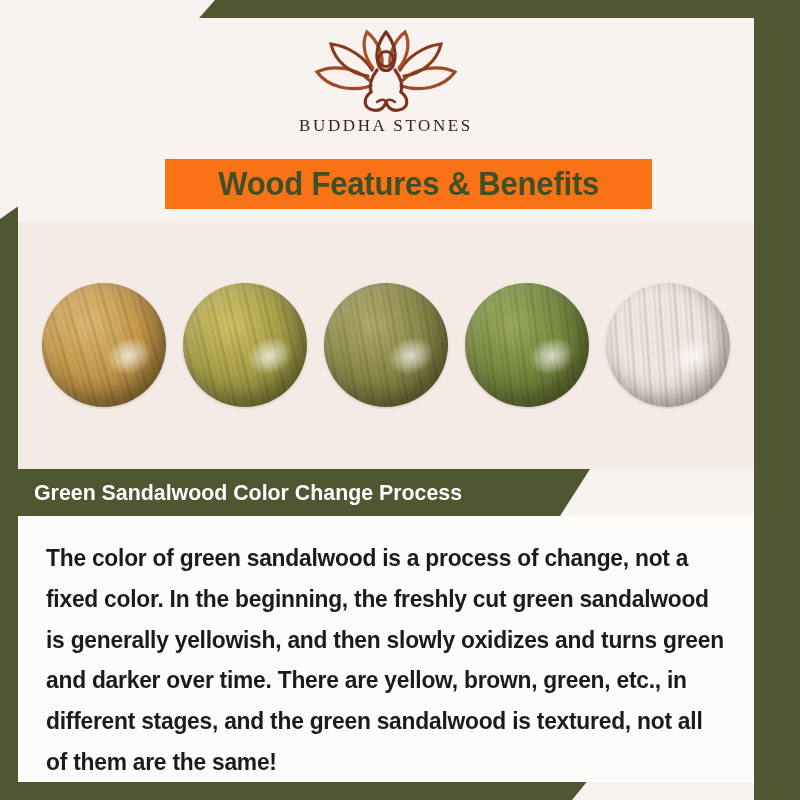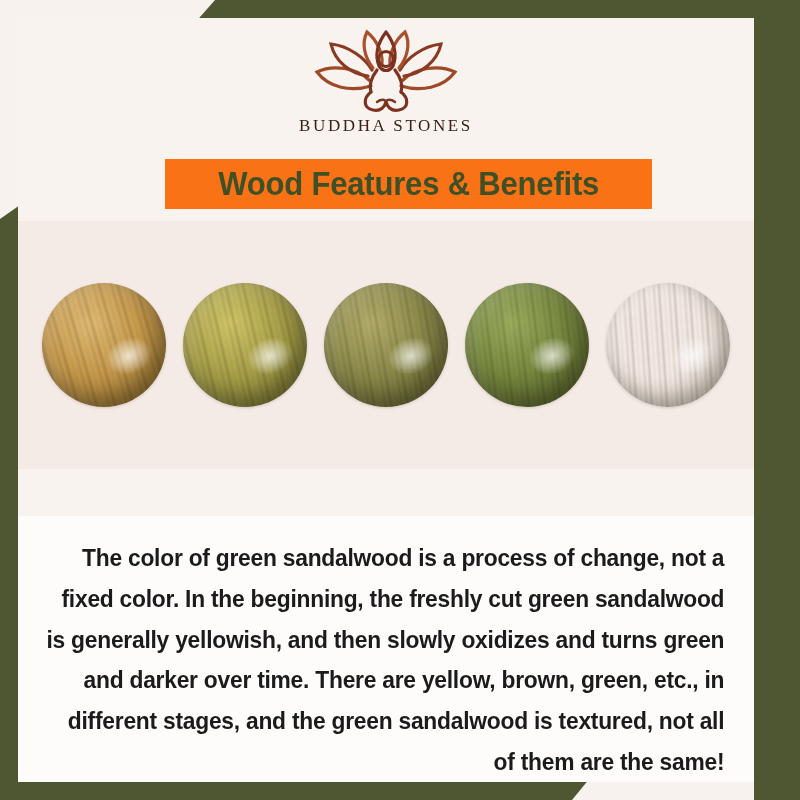--- a/index.html
+++ b/index.html
@@ -111,21 +111,20 @@
     font-family:"Liberation Sans", sans-serif;
     transform:scaleX(0.97); transform-origin:left center;
     white-space:nowrap;
   }
 
   
   .body-card {
     position:absolute; left:0; top:498px; width:736px; height:266px;
     background:#fdfcfb;
     padding:22px 28px 0 28px;
-    text-align:right;
   }
   .body-text {
     font-size:24px; font-weight:bold; color:#1b1b1b;
     line-height:1.70; letter-spacing:-0.25px;
     font-family:"Liberation Sans", sans-serif;
     transform:scaleX(0.95); transform-origin:left top;
     width:105%;
   }
 </style>
 </head>
@@ -195,18 +194,22 @@
       <div class="shine"></div>
       <div class="edge"></div>
     </div>
     <div class="bead">
       <div class="grain" style="background: repeating-linear-gradient(86deg, rgba(70, 55, 25, 0.34) 0%, rgba(255, 250, 225, 0.12) 1.9%, rgba(70, 55, 25, 0.1) 3.8%, rgba(255, 250, 225, 0.12) 5.7%, rgba(70, 55, 25, 0.22) 7.7%, rgba(255, 250, 225, 0.12) 9.6%, rgba(70, 55, 25, 0.34) 11.5%, rgba(255, 250, 225, 0.12) 13.4%, rgba(70, 55, 25, 0.1) 15.4%, rgba(255, 250, 225, 0.12) 17.3%, rgba(70, 55, 25, 0.22) 19.2%, rgba(255, 250, 225, 0.12) 21.1%, rgba(70, 55, 25, 0.34) 23.1%, rgba(255, 250, 225, 0.12) 25%, rgba(70, 55, 25, 0.1) 26.9%, rgba(255, 250, 225, 0.12) 28.8%, rgba(70, 55, 25, 0.22) 30.8%, rgba(255, 250, 225, 0.12) 32.7%, rgba(70, 55, 25, 0.34) 34.6%, rgba(255, 250, 225, 0.12) 36.5%, rgba(70, 55, 25, 0.1) 38.5%, rgba(255, 250, 225, 0.12) 40.4%, rgba(70, 55, 25, 0.22) 42.3%, rgba(255, 250, 225, 0.12) 44.2%, rgba(70, 55, 25, 0.34) 46.2%, rgba(255, 250, 225, 0.12) 48.1%, rgba(70, 55, 25, 0.1) 50%, rgba(255, 250, 225, 0.12) 51.9%, rgba(70, 55, 25, 0.22) 53.8%, rgba(255, 250, 225, 0.12) 55.7%, rgba(70, 55, 25, 0.34) 57.7%, rgba(255, 250, 225, 0.12) 59.6%, rgba(70, 55, 25, 0.1) 61.5%, rgba(255, 250, 225, 0.12) 63.4%, rgba(70, 55, 25, 0.22) 65.4%, rgba(255, 250, 225, 0.12) 67.3%, rgba(70, 55, 25, 0.34) 69.2%, rgba(255, 250, 225, 0.12) 71.1%, rgba(70, 55, 25, 0.1) 73.1%, rgba(255, 250, 225, 0.12) 75%, rgba(70, 55, 25, 0.22) 76.9%, rgba(255, 250, 225, 0.12) 78.8%, rgba(70, 55, 25, 0.34) 80.8%, rgba(255, 250, 225, 0.12) 82.7%, rgba(70, 55, 25, 0.1) 84.6%, rgba(255, 250, 225, 0.12) 86.5%, rgba(70, 55, 25, 0.22) 88.5%, rgba(255, 250, 225, 0.12) 90.4%, rgba(70, 55, 25, 0.34) 92.3%, rgba(255, 250, 225, 0.12) 94.2%, rgba(70, 55, 25, 0.1) 96.2%, rgba(255, 250, 225, 0.12) 98.1%);"></div>
       <div class="shine"></div>
       <div class="edge"></div>
     </div>
   </div>
 
+  <div class="label-bar">
+    <div class="label-bar-bg"></div>
+    <div class="label-bar-text">Green Sandalwood Color Change Process</div>
+  </div>
 
   <div class="body-card">
     <p class="body-text">The color of green sandalwood is a process of change, not a fixed color. In the beginning, the freshly cut green sandalwood is generally yellowish, and then slowly oxidizes and turns green and darker over time. There are yellow, brown, green, etc., in different stages, and the green sandalwood is textured, not all of them are the same!</p>
   </div>
 
 </div>
 
 </body></html>

